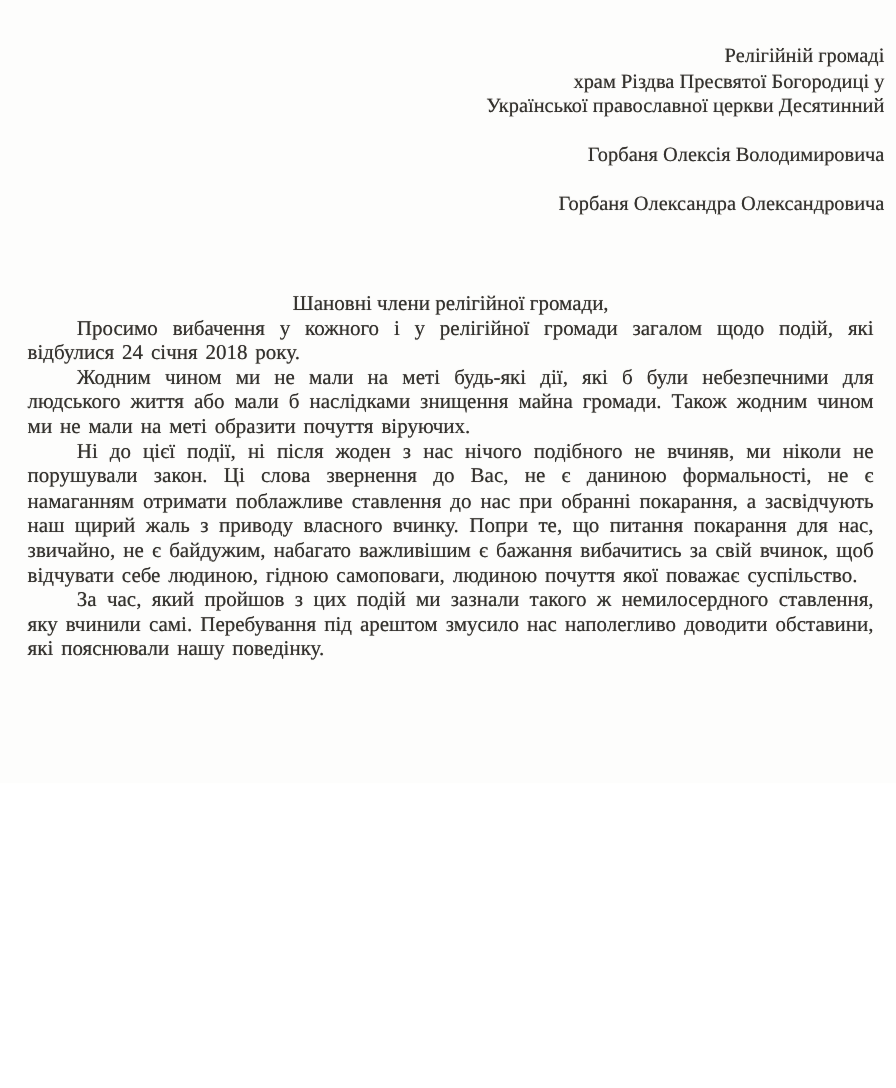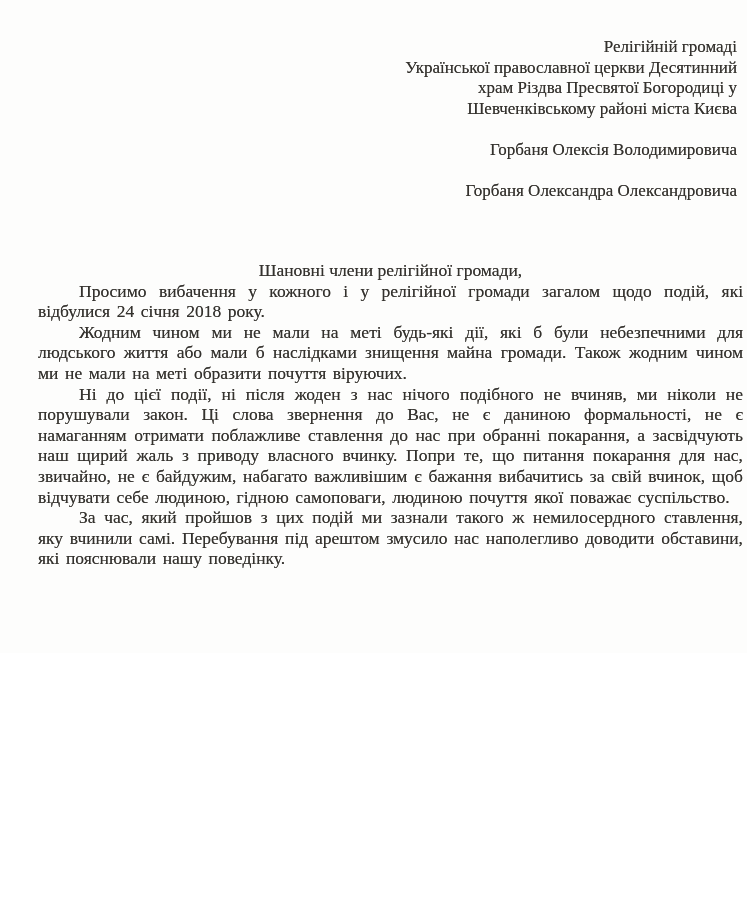--- a/index.html
+++ b/index.html
@@ -18,28 +18,27 @@
     top: 37px;
     right: 10px;
     width: 395px;
     text-align: right;
     font-size: 17px;
     line-height: 20.5px;
   }
   .recipient .spacer { height: 20.5px; }
   .letter-body {
     position: absolute;
-    left: 38px;
+    left: 23px;
     top: 242px;
     width: 705px;
     font-size: 17.5px;
     line-height: 20.6px;
     text-align: justify;
     word-spacing: 2.2px;
-    margin-top: 18px;
   }
   .salutation { text-align: center; word-spacing: normal; }
   .letter-body p { margin: 0; text-indent: 41px; }
   .sig-scribble { position: absolute; }
   .sig-name {
     position: absolute;
     font-size: 17px;
     white-space: nowrap;
   }
   .sig1-svg { left: 379px; top: 659px; }
@@ -61,23 +60,22 @@
     white-space: nowrap;
   }
 </style>
 </head>
 <body>
 
 <div class="page">
 
   <div class="recipient">
     <div>Релігійній громаді</div>
+    <div>храм Різдва Пресвятої Богородиці у</div>
     <div>Української православної церкви Десятинний</div>
-    <div>храм Різдва Пресвятої Богородиці у</div>
-    <div>Шевченківському районі міста Києва</div>
     <div class="spacer"></div>
     <div>Горбаня Олексія Володимировича</div>
     <div class="spacer"></div>
     <div>Горбаня Олександра Олександровича</div>
   </div>
 
   <div class="letter-body">
     <div class="salutation">Шановні члени релігійної громади,</div>
     <p>Просимо вибачення у кожного і у релігійної громади загалом щодо подій, які відбулися 24 січня 2018 року.</p>
     <p>Жодним чином ми не мали на меті будь-які дії, які б були небезпечними для людського життя або мали б наслідками знищення майна громади. Також жодним чином ми не мали на меті образити почуття віруючих.</p>

